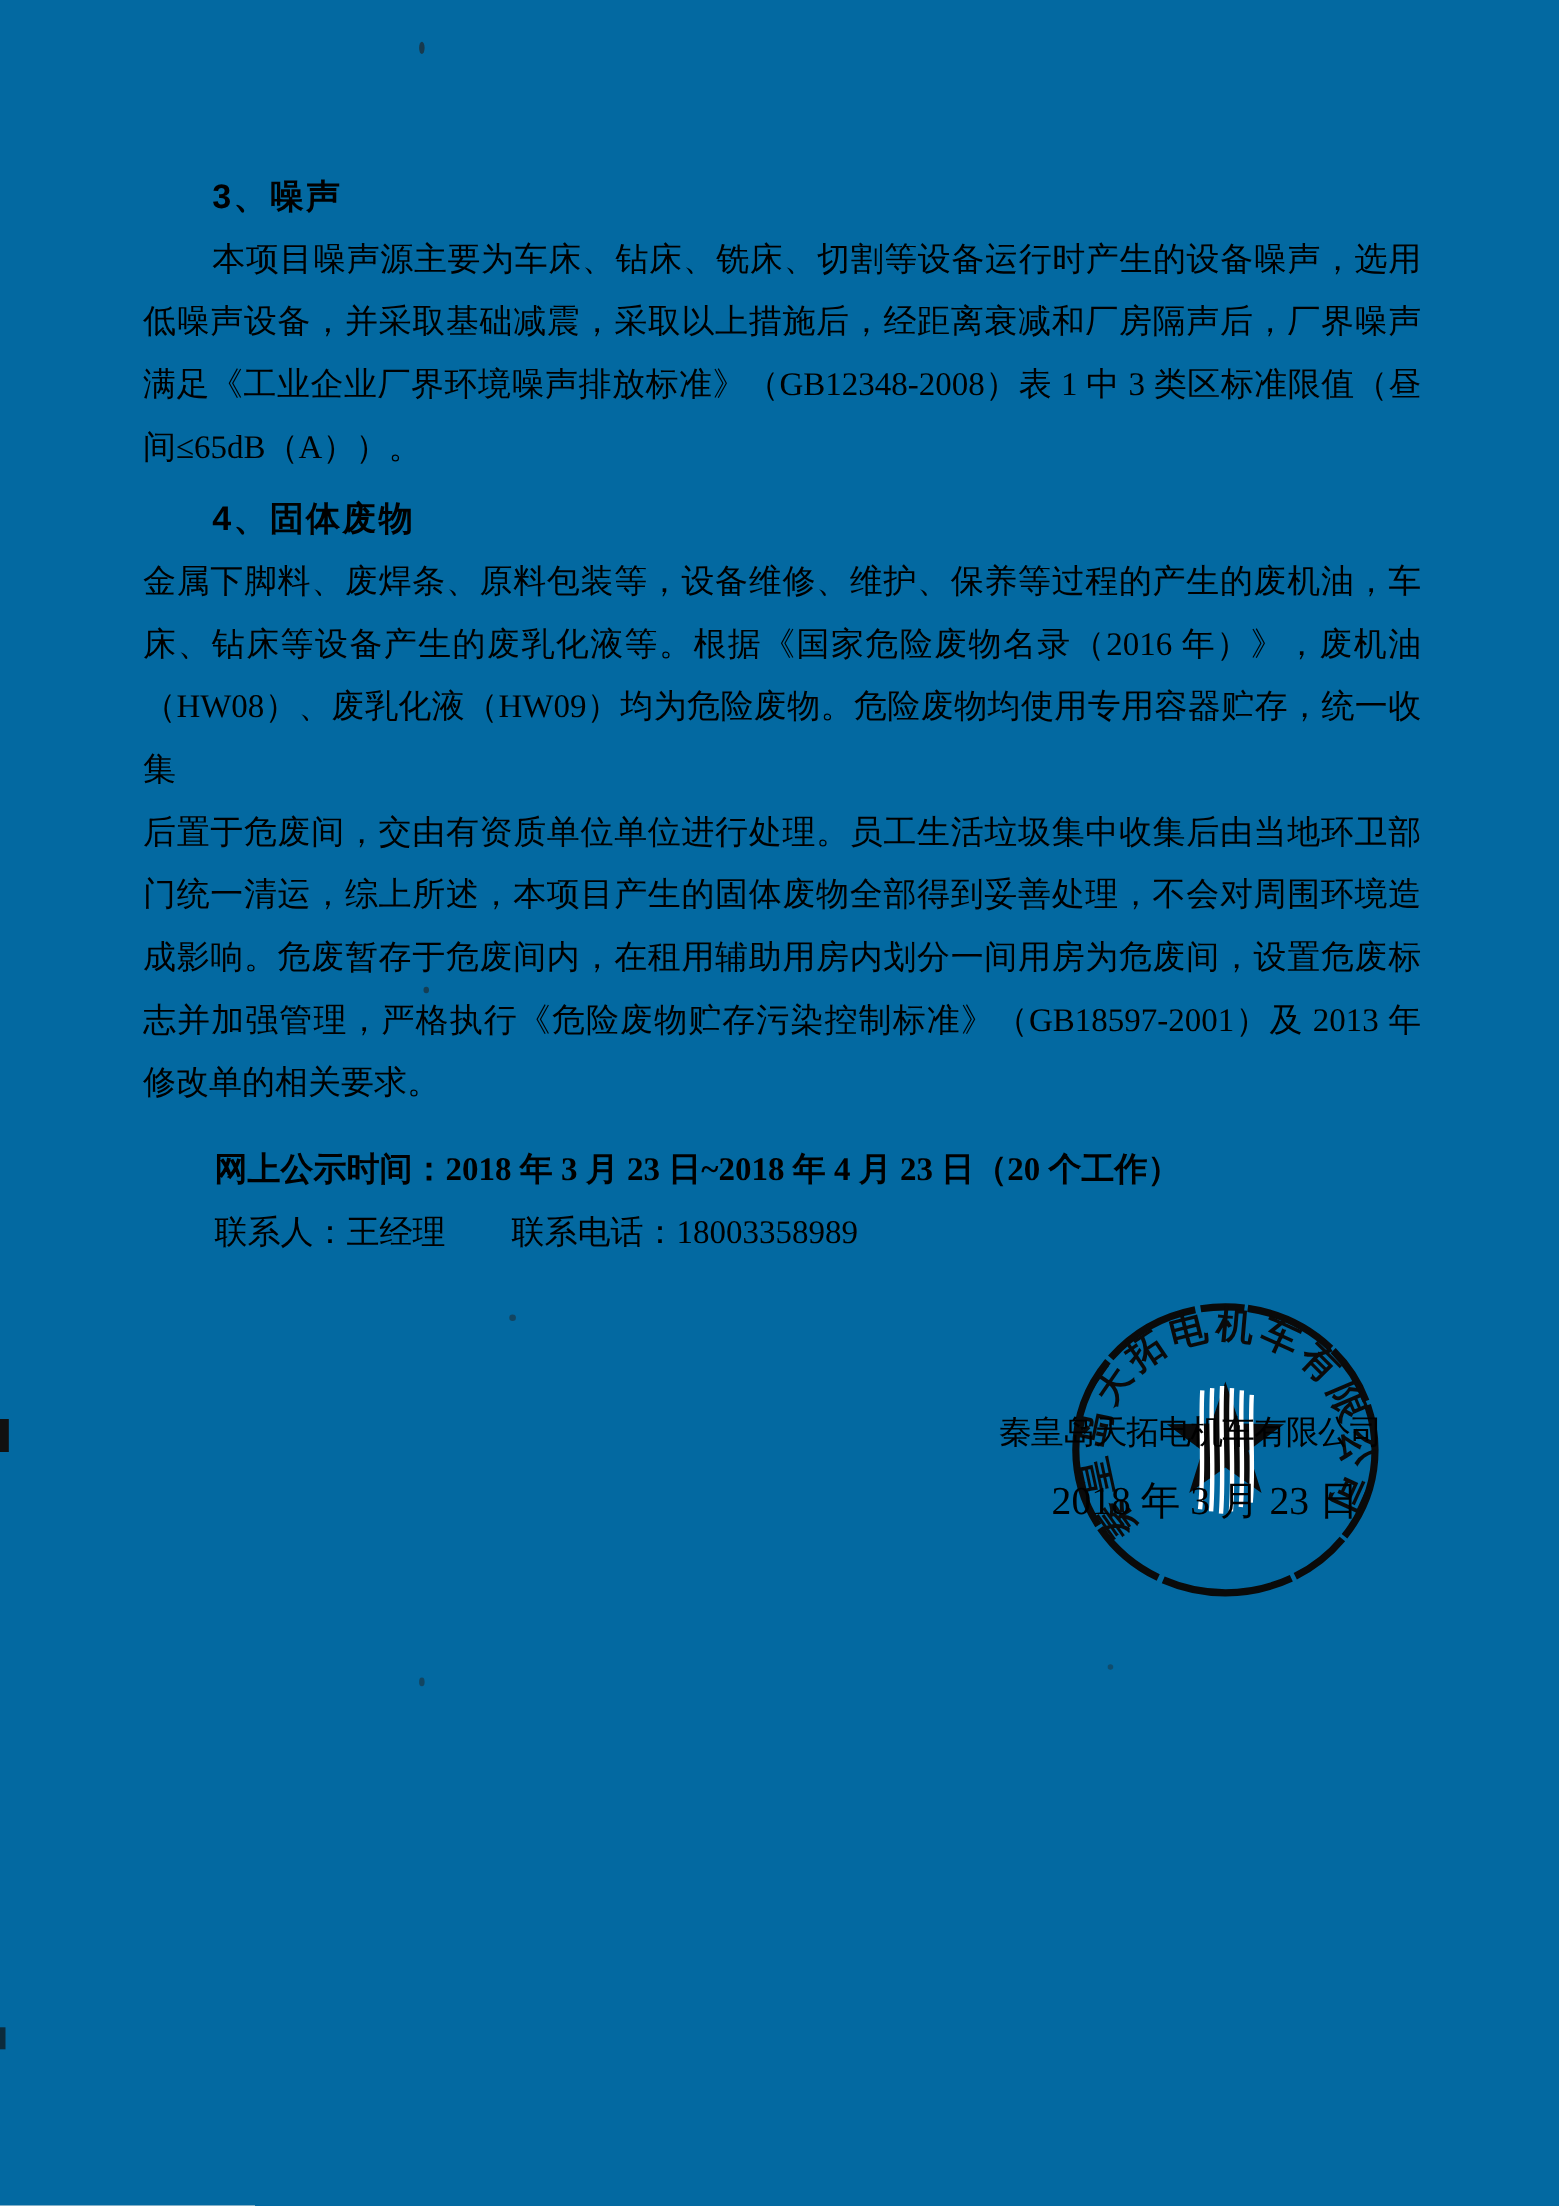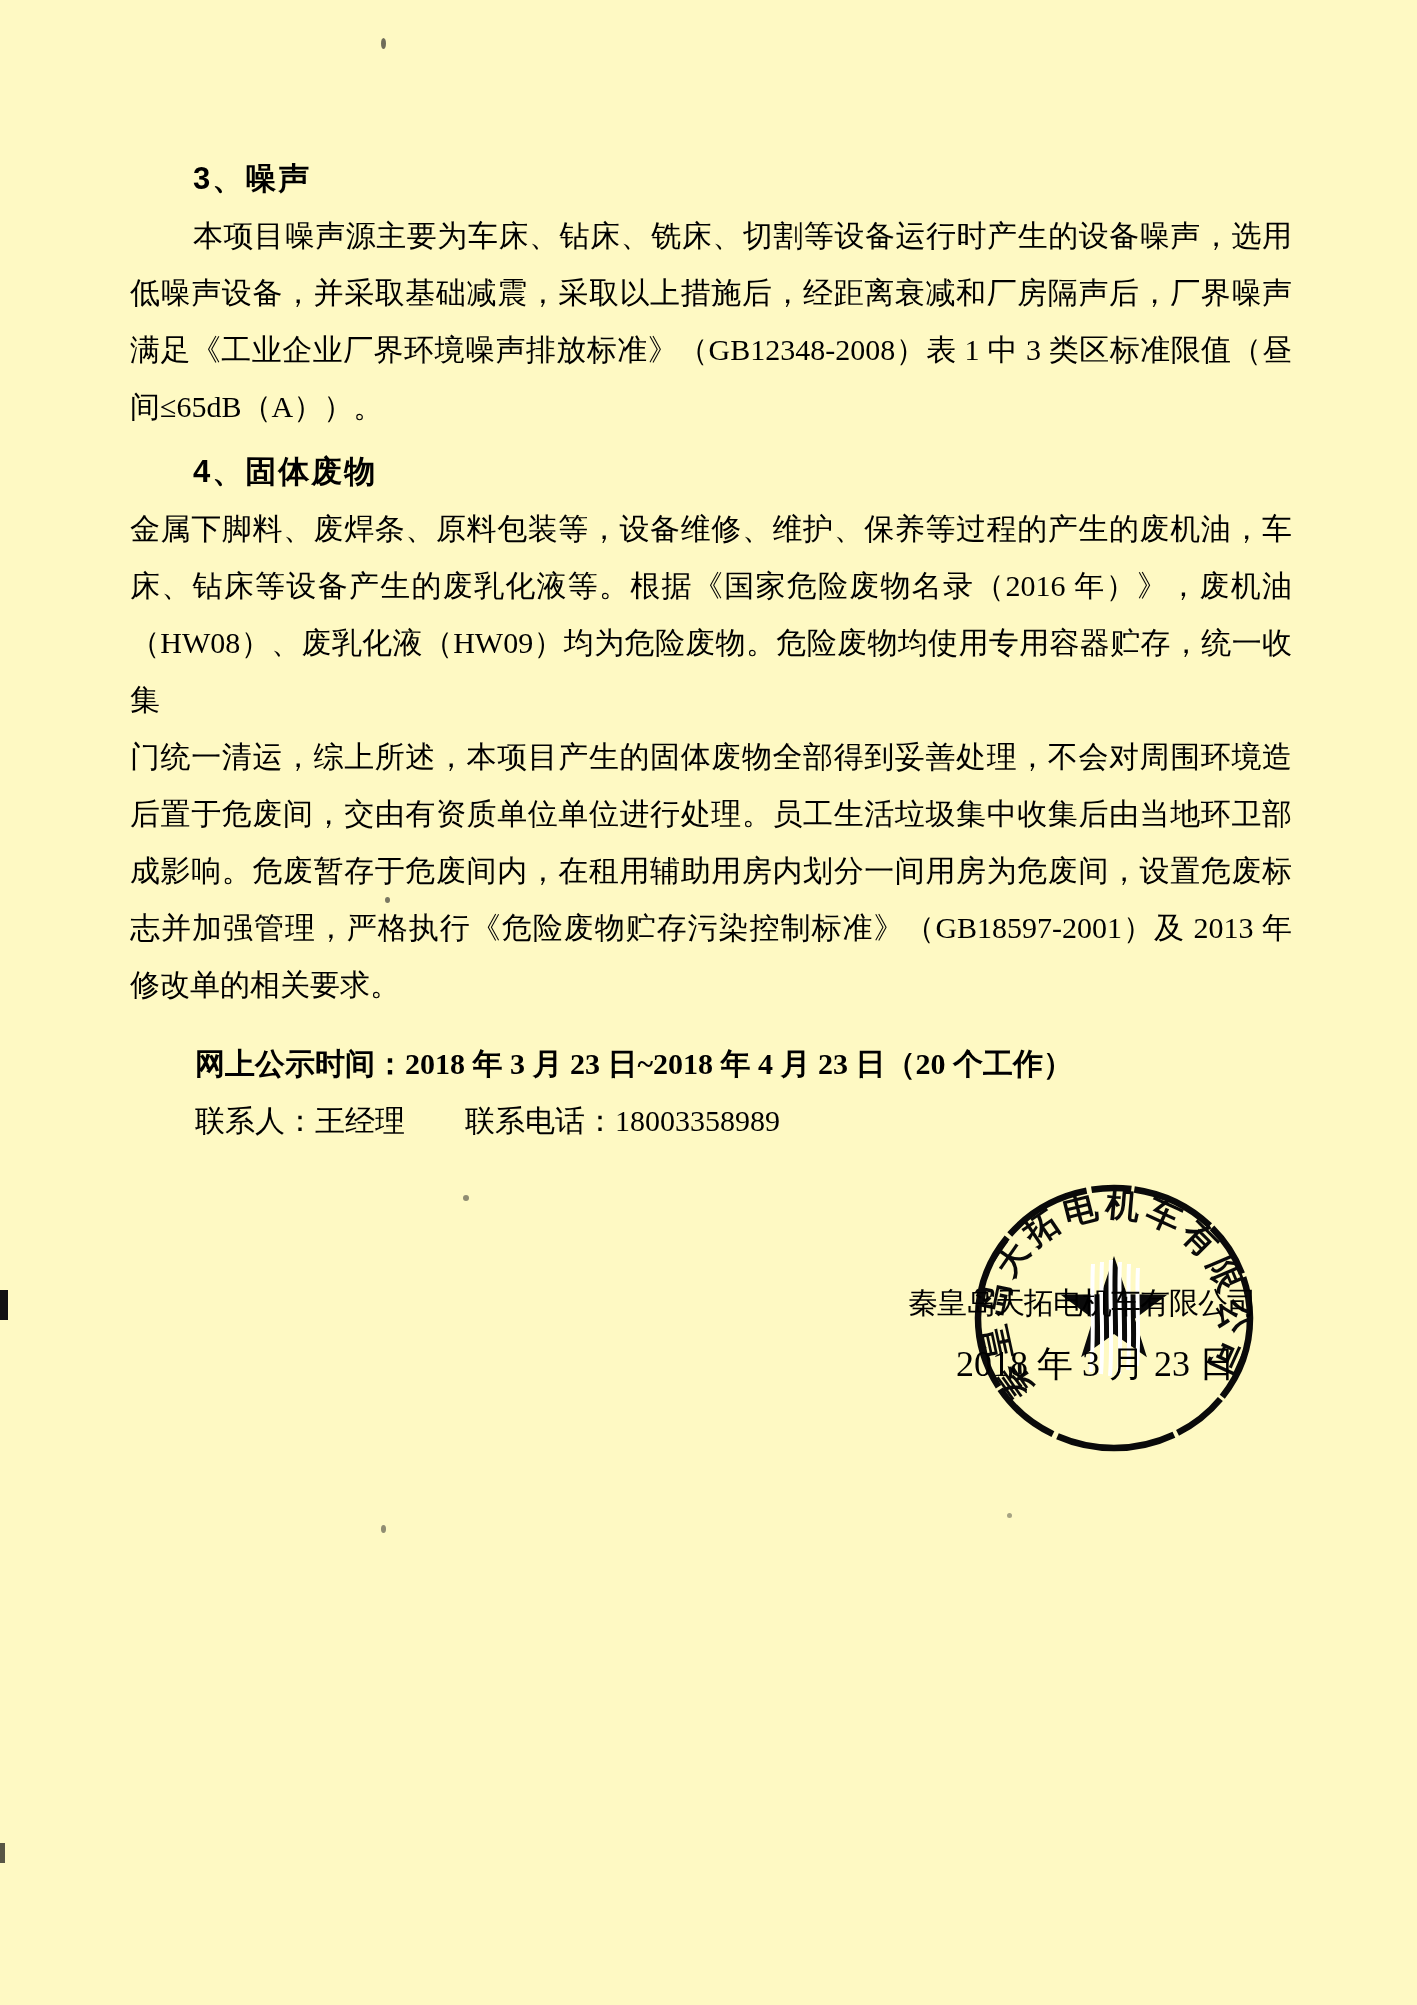--- a/index.html
+++ b/index.html
@@ -1,20 +1,20 @@
 <!DOCTYPE html>
 <html><head>
 <meta charset="utf-8">
 <style>
   html,body { margin:0; padding:0; background:#e8e8e8; }
   .page {
     position:relative;
     width:1417px; height:2005px;
     margin:0 auto;
-    background:#fef9c3;
+    background:#0369a1;
     color:#000;
     font-family:"Liberation Serif","DejaVu Serif",serif;
     overflow:hidden;
   }
   .content {
     position:absolute;
     left:130px; top:150px;
     width:1162px;
   }
   .heading {
@@ -74,22 +74,22 @@
           <div class="line flush">间≤65dB（A））。</div>
         </div>
     </div>
 
     <div class="section section-4">
       <div class="heading">4、固体废物</div>
       <div>
           <div class="line">金属下脚料、废焊条、原料包装等，设备维修、维护、保养等过程的产生的废机油，车</div>
           <div class="line">床、钻床等设备产生的废乳化液等。根据《国家危险废物名录（2016 年）》，废机油</div>
           <div class="line">（HW08）、废乳化液（HW09）均为危险废物。危险废物均使用专用容器贮存，统一收集</div>
+          <div class="line">后置于危废间，交由有资质单位单位进行处理。员工生活垃圾集中收集后由当地环卫部</div>
           <div class="line">门统一清运，综上所述，本项目产生的固体废物全部得到妥善处理，不会对周围环境造</div>
-          <div class="line">后置于危废间，交由有资质单位单位进行处理。员工生活垃圾集中收集后由当地环卫部</div>
           <div class="line">成影响。危废暂存于危废间内，在租用辅助用房内划分一间用房为危废间，设置危废标</div>
           <div class="line">志并加强管理，严格执行《危险废物贮存污染控制标准》（GB18597-2001）及 2013 年</div>
           <div class="line flush">修改单的相关要求。</div>
         </div>
     </div>
 
     <div class="meta-line publicity">网上公示时间：2018 年 3 月 23 日~2018 年 4 月 23 日（20 个工作）</div>
 
     <div class="meta-line">联系人：王经理　　联系电话：18003358989</div>
 

